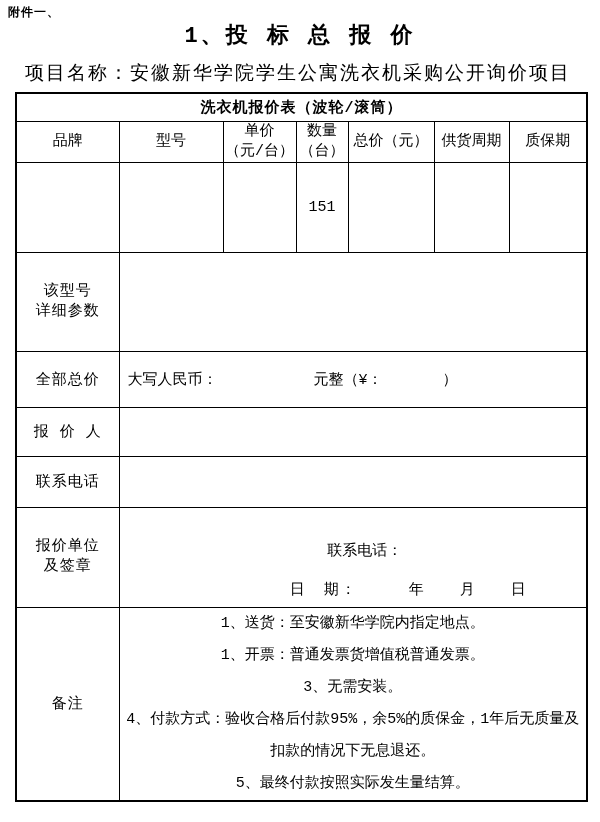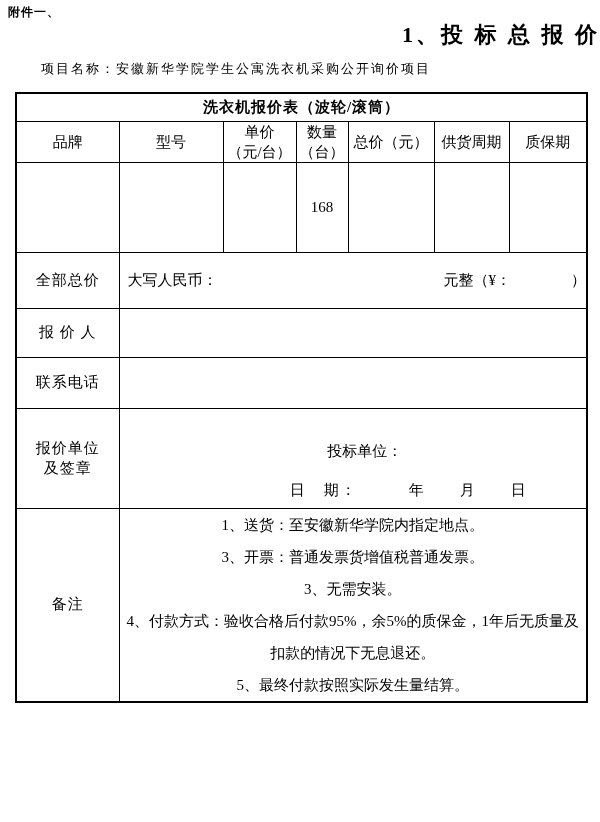--- a/index.html
+++ b/index.html
@@ -2,47 +2,47 @@
 <html><head>
 <meta charset="utf-8">
 <style>
   html, body { margin: 0; padding: 0; background: #ffffff; }
   .doc {
     position: relative;
     width: 600px;
     height: 822px;
     background: #ffffff;
     color: #000000;
-    font-family: Liberation Serif, serif;
+    font-family: Liberation Mono, monospace;
     overflow: hidden;
   }
   .attachment {
     position: absolute;
     left: 8px;
     top: 4px;
     font-size: 12px;
     font-weight: bold;
     letter-spacing: 1px;
   }
   .title {
     position: absolute;
     top: 20px;
     left: 0;
     width: 100%;
-    text-align: right;
+    text-align: center;
     font-size: 22px;
     font-weight: bold;
     letter-spacing: 3px;
     white-space: pre;
   }
   .project {
     position: absolute;
-    left: 41px;
+    left: 25px;
     top: 60px;
-    font-size: 13px;
+    font-size: 19px;
     letter-spacing: 2px;
     white-space: nowrap;
   }
   table.quote {
     position: absolute;
     left: 15px;
     top: 92px;
     width: 571px;
     border-collapse: collapse;
     table-layout: fixed;
@@ -61,21 +61,21 @@
   .r-data     { height: 90px; }
   .r-detail   { height: 99px; }
   .r-total    { height: 56px; }
   .r-quoter   { height: 49px; }
   .r-phone    { height: 51px; }
   .r-seal     { height: 100px; margin-left: 12px; }
   .r-remarks  { height: 188px; }
   .caption-cell { font-weight: bold; font-size: 15px; letter-spacing: 1px; }
   .pre { white-space: pre-line; line-height: 20px; }
   td.gt-cell { text-align: left; vertical-align: middle; }
-  .gt-wrap { display: flex; align-items: center; padding-left: 8px; white-space: pre; justify-content: space-between; }
+  .gt-wrap { display: flex; align-items: center; padding-left: 8px; white-space: pre; }
   .gt-suffix { margin-left: 96px; white-space: pre; }
   td.seal-cell { text-align: left; vertical-align: top; }
   .seal-line1 { margin: 25px 0 0 24px; white-space: pre; }
   .seal-line2 { margin: 20px 0 0 112px; white-space: pre; letter-spacing: 2px; }
   td.remarks-cell { text-align: left; vertical-align: top; padding: 10px 12px 0 10px; }
   .remark-line { line-height: 32px; font-size: 15px; }
   .label-col { letter-spacing: 1px; }
 </style>
 </head>
 <body>
@@ -113,26 +113,31 @@
 （台）</td>
       <td class="pre">总价（元）</td>
       <td class="pre">供货周期</td>
       <td class="pre">质保期</td>
     </tr>
 
     <tr class="r-data">
       <td></td>
       <td></td>
       <td></td>
-      <td>168</td>
+      <td>151</td>
       <td></td>
       <td></td>
       <td></td>
     </tr>
 
+    <tr class="r-detail">
+      <td class="pre label-col">该型号
+详细参数</td>
+      <td colspan="6"></td>
+    </tr>
 
     <tr class="r-total">
       <td class="label-col">全部总价</td>
       <td colspan="6" class="gt-cell">
         <div class="gt-wrap">
           <span>大写人民币：</span>
           <span class="gt-suffix">元整（¥：　　　　）</span>
         </div>
       </td>
     </tr>
@@ -144,30 +149,30 @@
 
     <tr class="r-phone">
       <td class="label-col">联系电话</td>
       <td colspan="6"></td>
     </tr>
 
     <tr class="r-seal">
       <td class="pre label-col">报价单位
 及签章</td>
       <td colspan="6" class="seal-cell">
-        <div class="seal-line1">投标单位：</div>
+        <div class="seal-line1">联系电话：</div>
         <div class="seal-line2">日　期：　　　年　　月　　日</div>
       </td>
     </tr>
 
     <tr class="r-remarks">
       <td class="label-col">备注</td>
       <td colspan="6" class="remarks-cell">
         <div class="remark-line">1、送货：至安徽新华学院内指定地点。</div>
-        <div class="remark-line">3、开票：普通发票货增值税普通发票。</div>
+        <div class="remark-line">1、开票：普通发票货增值税普通发票。</div>
         <div class="remark-line">3、无需安装。</div>
         <div class="remark-line">4、付款方式：验收合格后付款95%，余5%的质保金，1年后无质量及扣款的情况下无息退还。</div>
         <div class="remark-line">5、最终付款按照实际发生量结算。</div>
       </td>
     </tr>
   </tbody>
     </table>
 
 </div>
 

